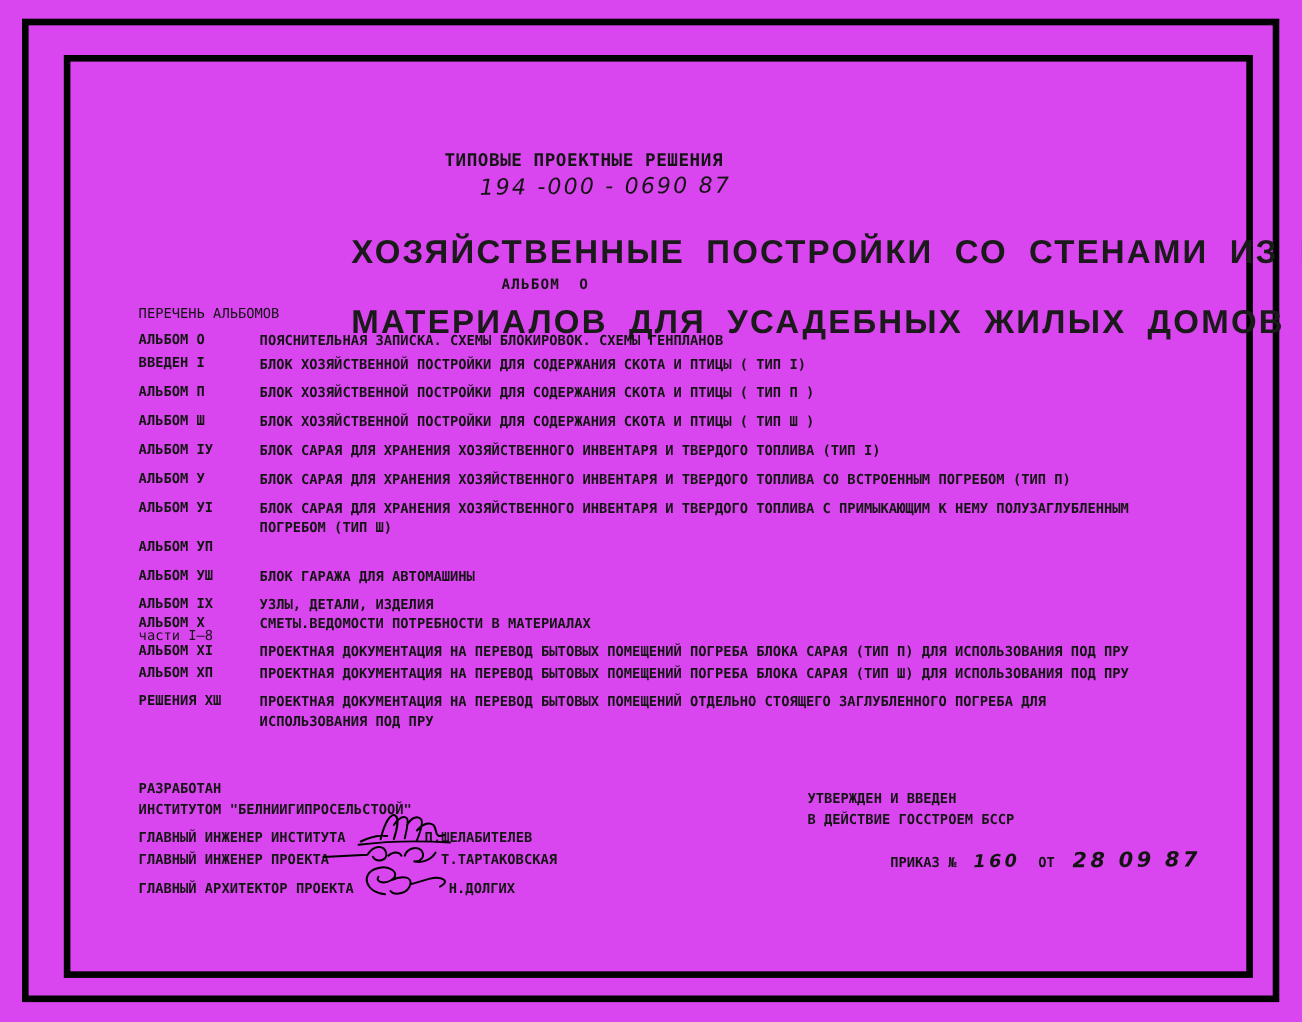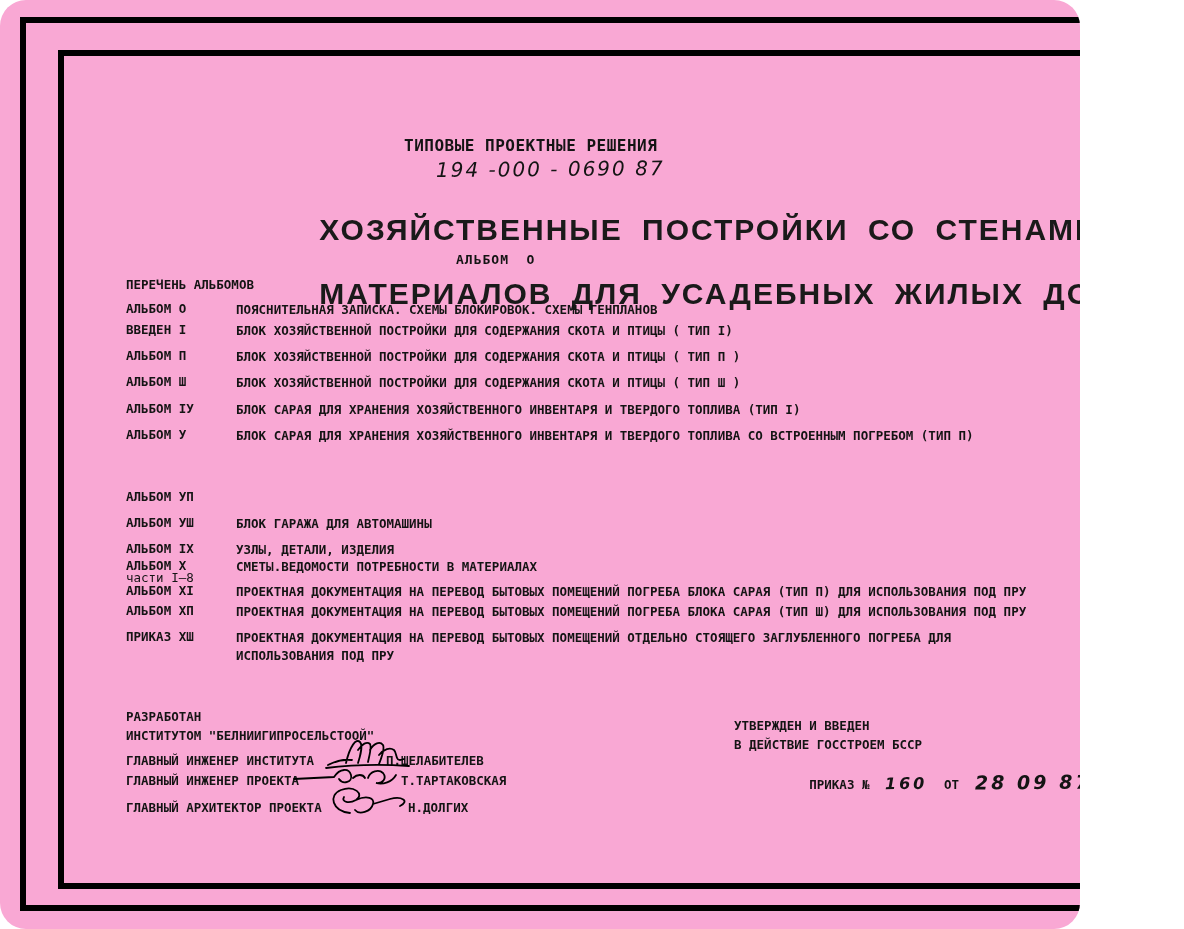--- a/index.html
+++ b/index.html
@@ -1,28 +1,28 @@
 <!DOCTYPE html>
 <html><head>
 <meta charset="utf-8">
 <style>
   html,body{margin:0;padding:0;background:#ffffff;}
-  .canvas{position:relative;width:1080px;height:929px;background:#f9a8d4;overflow:hidden;
-          font-family:"DejaVu Sans Mono","Liberation Mono",monospace;color:#141414;border-radius:26px;}
+  .canvas{position:relative;width:1184px;height:929px;background:#d946ef;overflow:hidden;
+          font-family:"DejaVu Sans Mono","Liberation Mono",monospace;color:#141414;}
   .outer-frame{position:absolute;left:20px;top:17px;width:1143px;height:894px;border:6px solid #000;box-sizing:border-box;}
   .inner-frame{position:absolute;left:32px;top:27px;width:1081px;height:839px;border:6px solid #000;box-sizing:border-box;}
   .content{position:absolute;left:0;top:0;right:0;bottom:0;}
   .abs{position:absolute;white-space:pre;}
   .doc-type{font-size:16px;letter-spacing:.5px;font-weight:bold;}
   .hand{font-family:"DejaVu Sans",sans-serif;font-style:italic;letter-spacing:2px;}
   .project-code{font-size:20px;transform:rotate(-.5deg);}
   .doc-title{font-family:"Liberation Sans","DejaVu Sans",sans-serif;font-weight:bold;
              font-size:30px;line-height:32px;letter-spacing:2px;word-spacing:9px;color:#1a1a1a;}
   .album-subtitle{font-size:13px;font-weight:bold;letter-spacing:1px;}
-  .list-title{font-size:12.5px;font-weight:bold;}
+  .list-title{font-size:12.5px;font-weight:normal;}
   .row{position:absolute;left:62px;right:16px;font-size:12.5px;}
   .row .lbl{position:absolute;left:0;top:0;white-space:pre;font-weight:bold;}
   .row .sub{position:absolute;left:0;top:12px;white-space:pre;font-weight:normal;}
   .row .dsc{display:block;margin-left:110px;white-space:pre-line;line-height:18px;font-weight:bold;}
   .foot{font-size:12.5px;font-weight:bold;}
   .sig{position:absolute;}
   .sig svg{display:block;}
   .sig path{fill:none;stroke:#000;stroke-width:1.8;stroke-linecap:round;}
   .order-num{font-family:"DejaVu Sans",sans-serif;font-style:italic;font-size:16px;
              display:inline-block;margin:0 16px 0 16px;transform:rotate(-1deg);letter-spacing:3px;}
@@ -64,20 +64,25 @@
           <span class="dsc">БЛОК ХОЗЯЙСТВЕННОЙ ПОСТРОЙКИ ДЛЯ СОДЕРЖАНИЯ СКОТА И ПТИЦЫ ( ТИП Ш )</span>
         </div>
         <div class="row" style="top:345px">
           <span class="lbl">АЛЬБОМ IУ</span>
           <span class="dsc">БЛОК САРАЯ ДЛЯ ХРАНЕНИЯ ХОЗЯЙСТВЕННОГО ИНВЕНТАРЯ И ТВЕРДОГО ТОПЛИВА (ТИП I)</span>
         </div>
         <div class="row" style="top:371px">
           <span class="lbl">АЛЬБОМ У</span>
           <span class="dsc">БЛОК САРАЯ ДЛЯ ХРАНЕНИЯ ХОЗЯЙСТВЕННОГО ИНВЕНТАРЯ И ТВЕРДОГО ТОПЛИВА СО ВСТРОЕННЫМ ПОГРЕБОМ (ТИП П)</span>
         </div>
+        <div class="row" style="top:397px">
+          <span class="lbl">АЛЬБОМ УI</span>
+          <span class="dsc">БЛОК САРАЯ ДЛЯ ХРАНЕНИЯ ХОЗЯЙСТВЕННОГО ИНВЕНТАРЯ И ТВЕРДОГО ТОПЛИВА С ПРИМЫКАЮЩИМ К НЕМУ ПОЛУЗАГЛУБЛЕННЫМ
+ПОГРЕБОМ (ТИП Ш)</span>
+        </div>
         <div class="row" style="top:433px">
           <span class="lbl">АЛЬБОМ УП</span>
         </div>
         <div class="row" style="top:459px">
           <span class="lbl">АЛЬБОМ УШ</span>
           <span class="dsc">БЛОК ГАРАЖА ДЛЯ АВТОМАШИНЫ</span>
         </div>
         <div class="row" style="top:485px">
           <span class="lbl">АЛЬБОМ IX</span>
           <span class="dsc">УЗЛЫ, ДЕТАЛИ, ИЗДЕЛИЯ</span>
@@ -89,21 +94,21 @@
         </div>
         <div class="row" style="top:527px">
           <span class="lbl">АЛЬБОМ XI</span>
           <span class="dsc">ПРОЕКТНАЯ ДОКУМЕНТАЦИЯ НА ПЕРЕВОД БЫТОВЫХ ПОМЕЩЕНИЙ ПОГРЕБА БЛОКА САРАЯ (ТИП П) ДЛЯ ИСПОЛЬЗОВАНИЯ ПОД ПРУ</span>
         </div>
         <div class="row" style="top:547px">
           <span class="lbl">АЛЬБОМ XП</span>
           <span class="dsc">ПРОЕКТНАЯ ДОКУМЕНТАЦИЯ НА ПЕРЕВОД БЫТОВЫХ ПОМЕЩЕНИЙ ПОГРЕБА БЛОКА САРАЯ (ТИП Ш) ДЛЯ ИСПОЛЬЗОВАНИЯ ПОД ПРУ</span>
         </div>
         <div class="row" style="top:573px">
-          <span class="lbl">ПРИКАЗ XШ</span>
+          <span class="lbl">РЕШЕНИЯ XШ</span>
           <span class="dsc">ПРОЕКТНАЯ ДОКУМЕНТАЦИЯ НА ПЕРЕВОД БЫТОВЫХ ПОМЕЩЕНИЙ  ОТДЕЛЬНО СТОЯЩЕГО ЗАГЛУБЛЕННОГО ПОГРЕБА ДЛЯ
 ИСПОЛЬЗОВАНИЯ ПОД ПРУ</span>
         </div>
 
         <div class="abs foot" style="left:62px;top:653px">РАЗРАБОТАН</div>
         <div class="abs foot" style="left:62px;top:672px">ИНСТИТУТОМ "БЕЛНИИГИПРОСЕЛЬСТООЙ"</div>
 
         <div class="abs foot" style="left:62px;top:697px">ГЛАВНЫЙ ИНЖЕНЕР ИНСТИТУТА</div>
         <div class="abs foot" style="left:322px;top:697px">П.ШЕЛАБИТЕЛЕВ</div>
 

